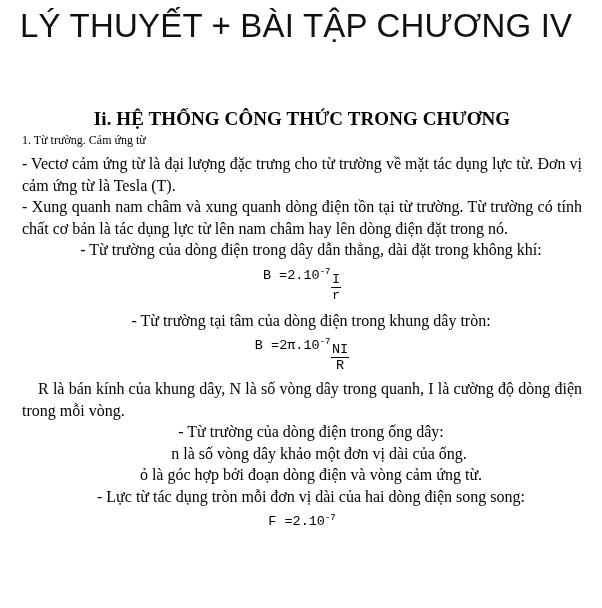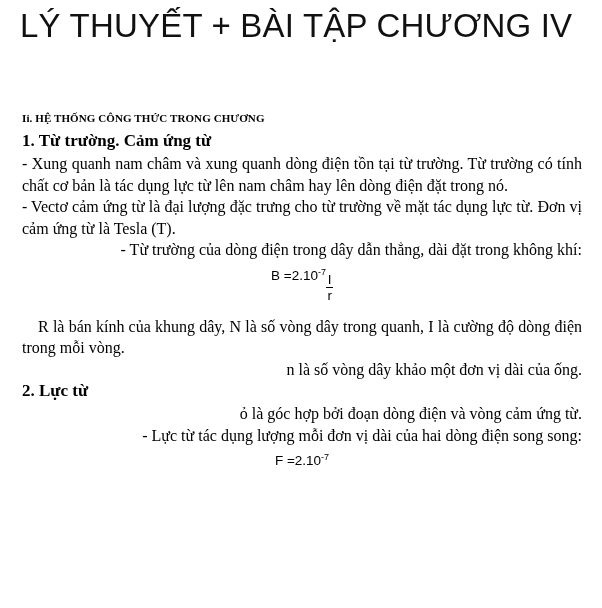--- a/index.html
+++ b/index.html
@@ -43,57 +43,58 @@
   
   .body-block {
     position: absolute;
     left: 22px;
     top: 108px;
     width: 560px;
   }
 
   .heading-1 {
     font-weight: bold;
-    font-size: 11px;
+    font-size: 19px;
     line-height: 21px;
     margin: 0 0 1px 0;
     letter-spacing: 0.1px;
+    text-align: center;
   }
 
   .heading-2 {
-    font-weight: bold;
-    font-size: 17px;
+    font-weight: normal;
+    font-size: 12px;
     line-height: 21px;
     margin: 0 0 2px 0;
   }
 
   .para {
     font-size: 16px;
     line-height: 21.5px;
     margin: 0;
     text-align: justify;
     text-justify: inter-word;
   }
 
   .para.nojustify {
-    text-align: right;
+    text-align: center;
     margin-left: 18px;
   }
 
   .para.indent {
     text-indent: 16px;
   }
 
   .spacer-3 { height: 3px; }
   .spacer-5 { height: 5px; }
   .spacer-6 { height: 6px; }
 
   
   .formula {
-    font-family: Liberation Sans, sans-serif;
+    font-family: Liberation Mono, monospace;
     font-size: 13.5px;
     line-height: 1;
     display: flex;
     justify-content: center;
     align-items: center;
     white-space: nowrap;
     font-weight: 500;
   }
   .formula .eq {
     display: inline-flex;
@@ -143,59 +144,71 @@
 <div class="page">
 
   <div class="doc-title">LÝ THUYẾT + BÀI TẬP CHƯƠNG IV</div>
 
   <div class="body-block">
 
     <p class="heading-1">Ii. HỆ THỐNG CÔNG THỨC TRONG CHƯƠNG</p>
 
     <p class="heading-2">1. Từ trường. Cảm ứng từ</p>
 
+    <p class="para">- Vectơ cảm ứng từ là đại lượng đặc trưng cho từ trường về mặt tác dụng lực từ. Đơn vị cảm ứng từ là Tesla (T).</p>
+
     <p class="para">- Xung quanh nam châm và xung quanh dòng điện tồn tại từ trường. Từ trường có tính chất cơ bản là tác dụng lực từ lên nam châm hay lên dòng điện đặt trong nó.</p>
-
-    <p class="para">- Vectơ cảm ứng từ là đại lượng đặc trưng cho từ trường về mặt tác dụng lực từ. Đơn vị cảm ứng từ là Tesla (T).</p>
 
     <p class="para nojustify">- Từ trường của dòng điện trong dây dẫn thẳng, dài đặt trong không khí:</p>
 
     <div class="formula formula-row">
       <span class="eq">
         <span class="lead">
           <span>B =</span><span>2.10</span><sup>-7</sup>
         </span>
         <span class="frac">
           <span class="num">I</span>
           <span class="den">r</span>
         </span>
       </span>
     </div>
 
     <div class="spacer-5"></div>
 
 
     <div class="spacer-3"></div>
 
-
+    <p class="para nojustify">- Từ trường tại tâm của dòng điện trong khung dây tròn:</p>
+
+    <div class="formula formula-row">
+      <span class="eq">
+        <span class="lead">
+          <span>B =</span><span>2π.10</span><sup>-7</sup>
+        </span>
+        <span class="frac">
+          <span class="num">NI</span>
+          <span class="den">R</span>
+        </span>
+      </span>
+    </div>
 
     <div class="spacer-6"></div>
 
     <p class="para indent">R là bán kính của khung dây, N là số vòng dây trong quanh, I là cường độ dòng điện trong mỗi vòng.</p>
 
+    <p class="para nojustify">- Từ trường của dòng điện trong ống dây:</p>
 
 
     <p class="para nojustify indent">n là số vòng dây khảo một đơn vị dài của ống.</p>
 
-    <p class="heading-2">2. Lực từ</p>
 
 
     <p class="para nojustify">ỏ là góc hợp bởi đoạn dòng điện và vòng cảm ứng từ.</p>
 
-    <p class="para nojustify">- Lực từ tác dụng lượng mỗi đơn vị dài của hai dòng điện song song:</p>
+    <p class="para nojustify">- Lực từ tác dụng tròn mỗi đơn vị dài của hai dòng điện song song:</p>
 
     <div class="formula formula-row">
       <span class="eq">
         <span class="lead">
           <span>F =</span><span>2.10</span><sup>-7</sup>
         </span>
 
       </span>
     </div>
 

